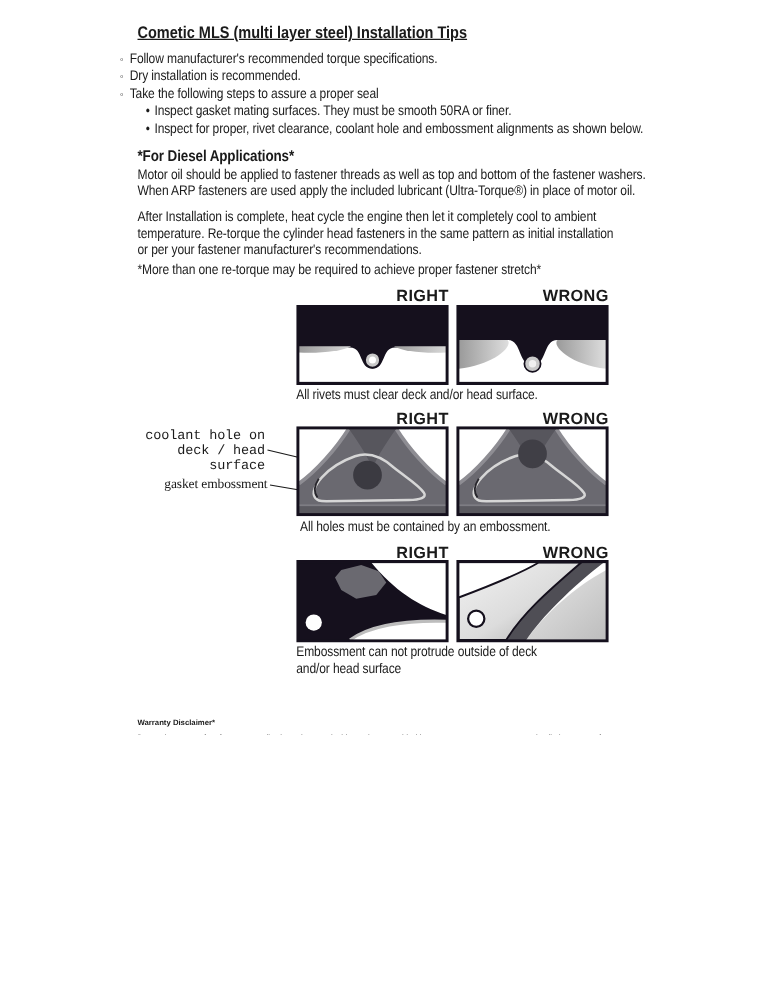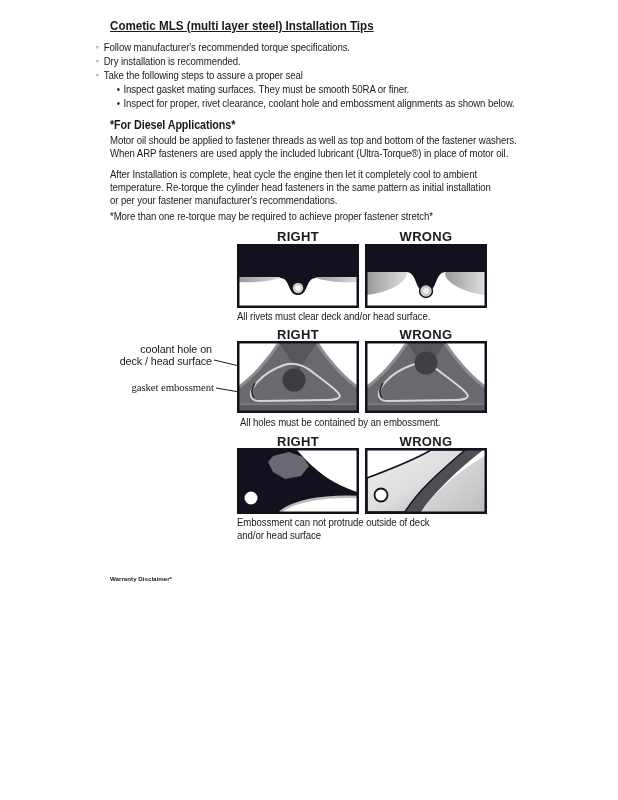--- a/index.html
+++ b/index.html
@@ -8,21 +8,21 @@
   .abs{position:absolute;}
   .sx{transform:scaleX(0.86);transform-origin:0 0;}
   .pre{white-space:pre-line;}
   .title{font-size:13.5px;font-weight:bold;text-decoration:underline;letter-spacing:0;}
   .body-txt{font-size:11.2px;line-height:13px;letter-spacing:-0.1px;}
   .bullets{font-size:11.2px;line-height:13.9px;letter-spacing:-0.1px;}
   .bullet-row{display:flex;align-items:flex-start;}
   .dot1{width:9px;font-size:9px;line-height:13.9px;flex:0 0 9px;}
   .dot2{width:8px;font-size:11px;line-height:13.9px;flex:0 0 8px;margin-left:24px;}
   .sec-head{font-size:12.5px;font-weight:bold;letter-spacing:-0.1px;}
-  .fig-head{font-size:13px;font-weight:bold;letter-spacing:0.3px;text-align:center;width:122px;}
+  .fig-head{font-size:13px;font-weight:bold;letter-spacing:0.3px;text-align:right;width:122px;}
   .caption{font-size:11.2px;line-height:13px;letter-spacing:-0.1px;}
   .fig-label{font-size:10.8px;line-height:11.8px;letter-spacing:-0.1px;text-align:right;}
   .legal{font-size:6.2px;line-height:7.1px;letter-spacing:0;width:402px;}
   .legal p{margin:0 0 5.5px 0;}
   .legal .lg-head{font-weight:bold;margin-bottom:4.5px;}
   .code{font-size:16px;letter-spacing:0.2px;}
   svg{display:block;}
 </style>
 </head>
 <body>
@@ -99,21 +99,21 @@
       <circle cx="61" cy="47" r="3" fill="#f0f0f0"></circle>
       <rect x="1.25" y="1.25" width="119.5" height="61.5" fill="none" stroke="#15101d" stroke-width="2.5"></rect>
     </svg>
   </div>
 
   <div class="abs sx caption" style="left:237px;top:310px;width:300px;">All rivets must clear deck and/or head surface.</div>
 
   <div class="abs fig-head" style="left:237px;top:327px;">RIGHT</div>
   <div class="abs fig-head" style="left:365px;top:327px;">WRONG</div>
 
-  <div class="abs fig-label pre" style="left:98px;top:344px;width:114px;">coolant hole on
+  <div class="abs fig-label pre" style="left:98px;top:344px;width:114px;font-family:Liberation Mono, monospace;">coolant hole on
 deck / head surface</div>
   <div class="abs fig-label" style="left:98px;top:382px;width:116px;font-family:Liberation Serif, serif;">gasket embossment</div>
 
   <svg class="abs" style="left:0;top:0;" width="618" height="800" viewBox="0 0 618 800">
     <line x1="214" y1="360" x2="294" y2="379" stroke="#1a1a1a" stroke-width="1"></line>
     <line x1="216" y1="388" x2="263" y2="396" stroke="#1a1a1a" stroke-width="1"></line>
   </svg>
 
   <div class="abs" style="left:237px;top:341px;">
     <svg width="122" height="72" viewBox="0 0 122 72">

